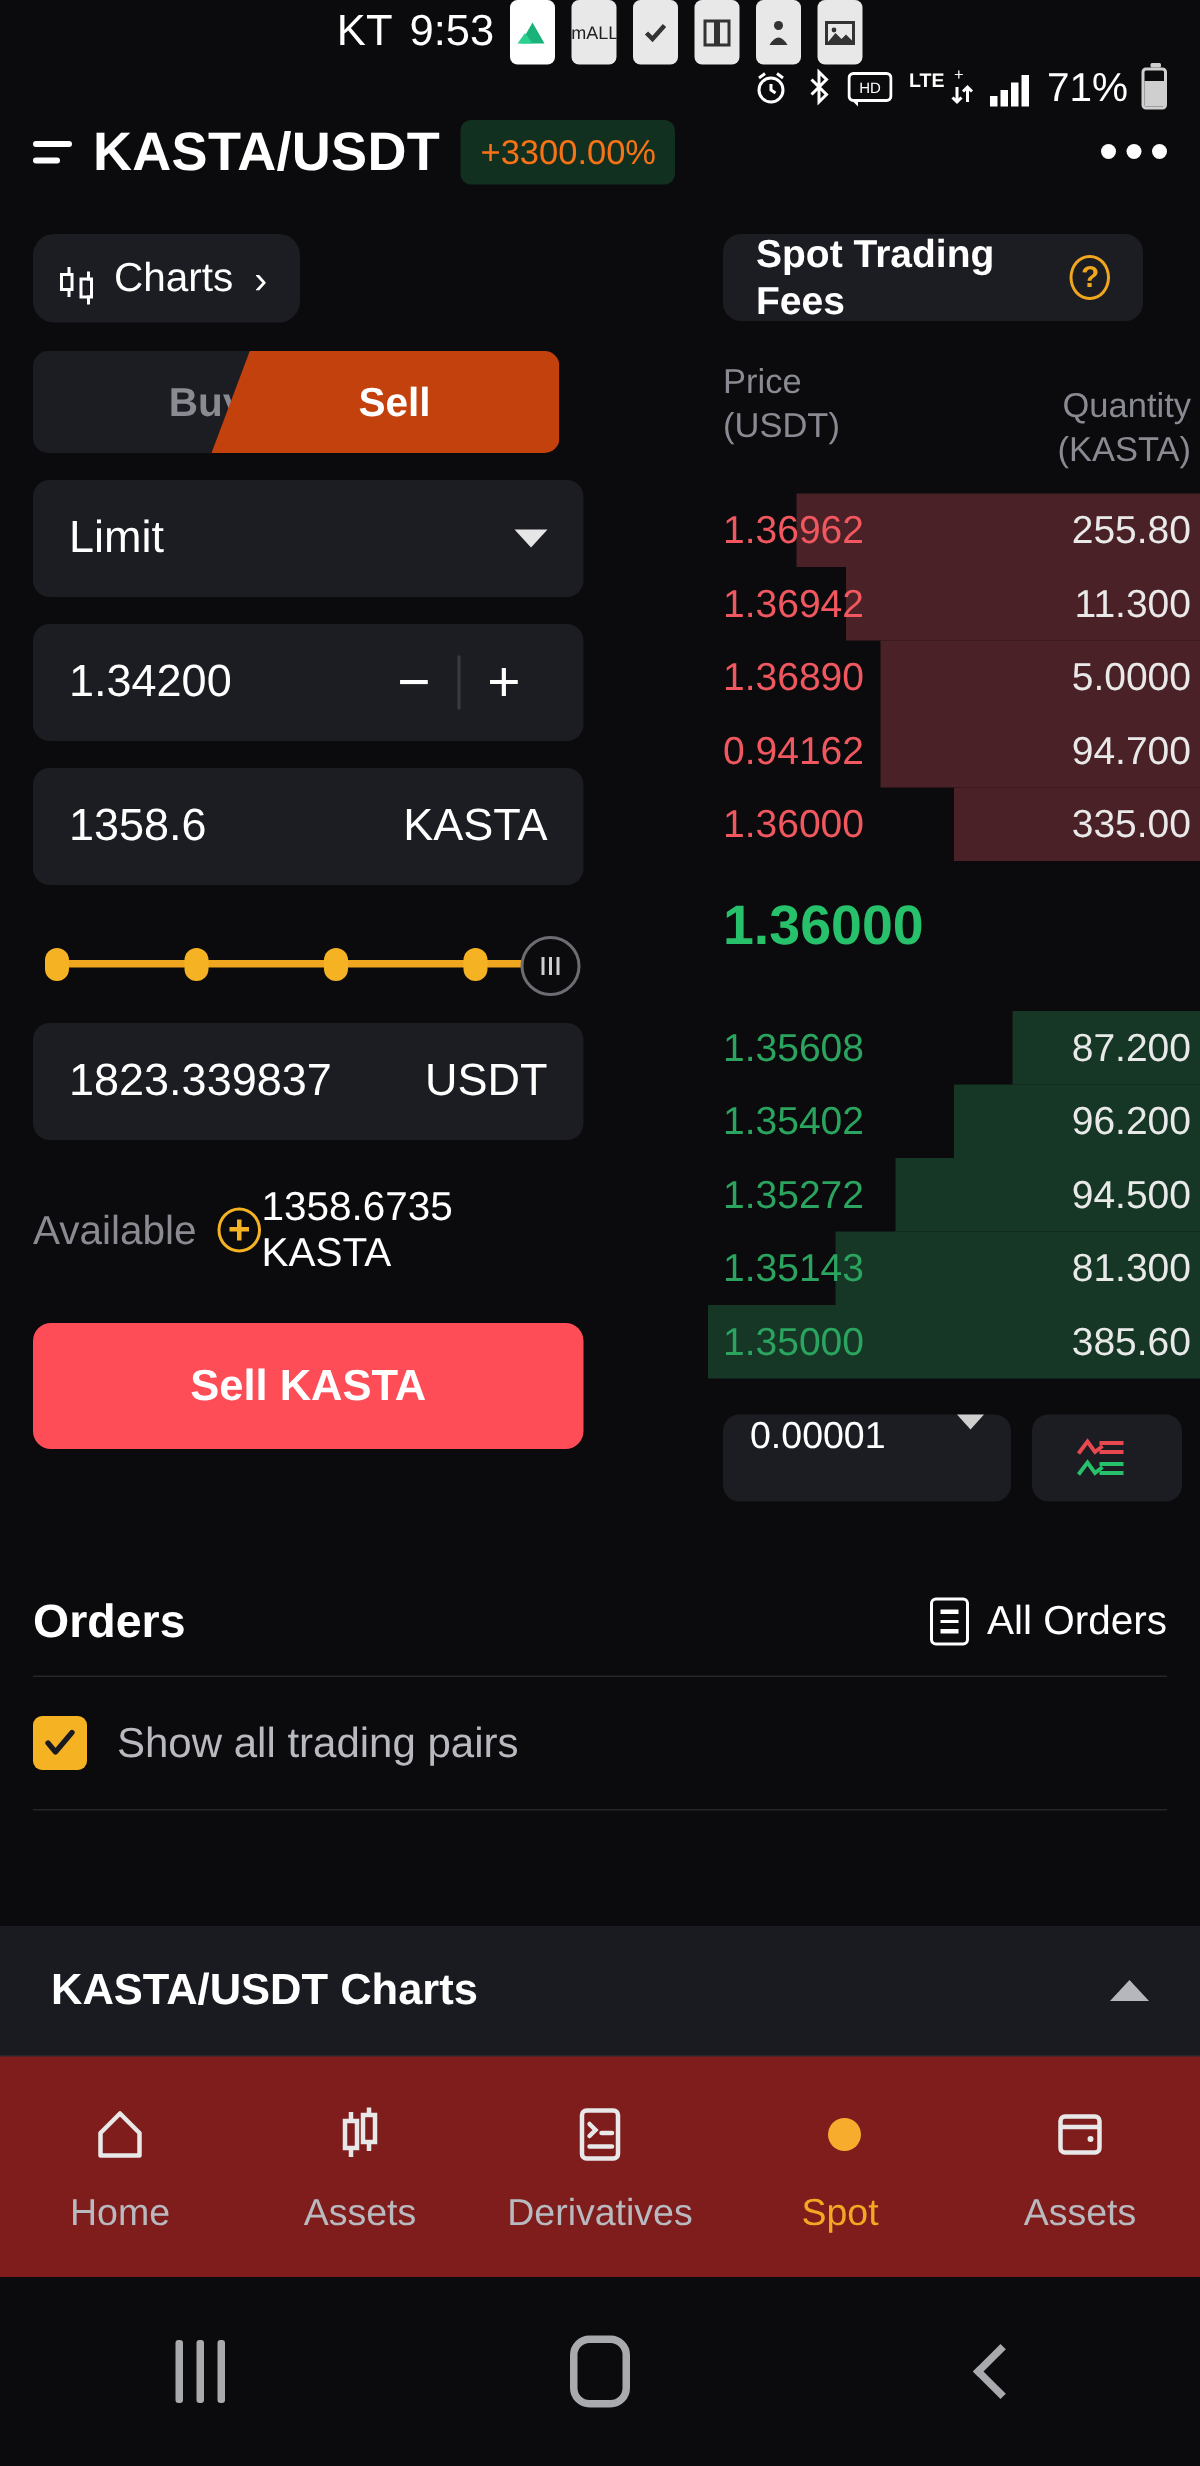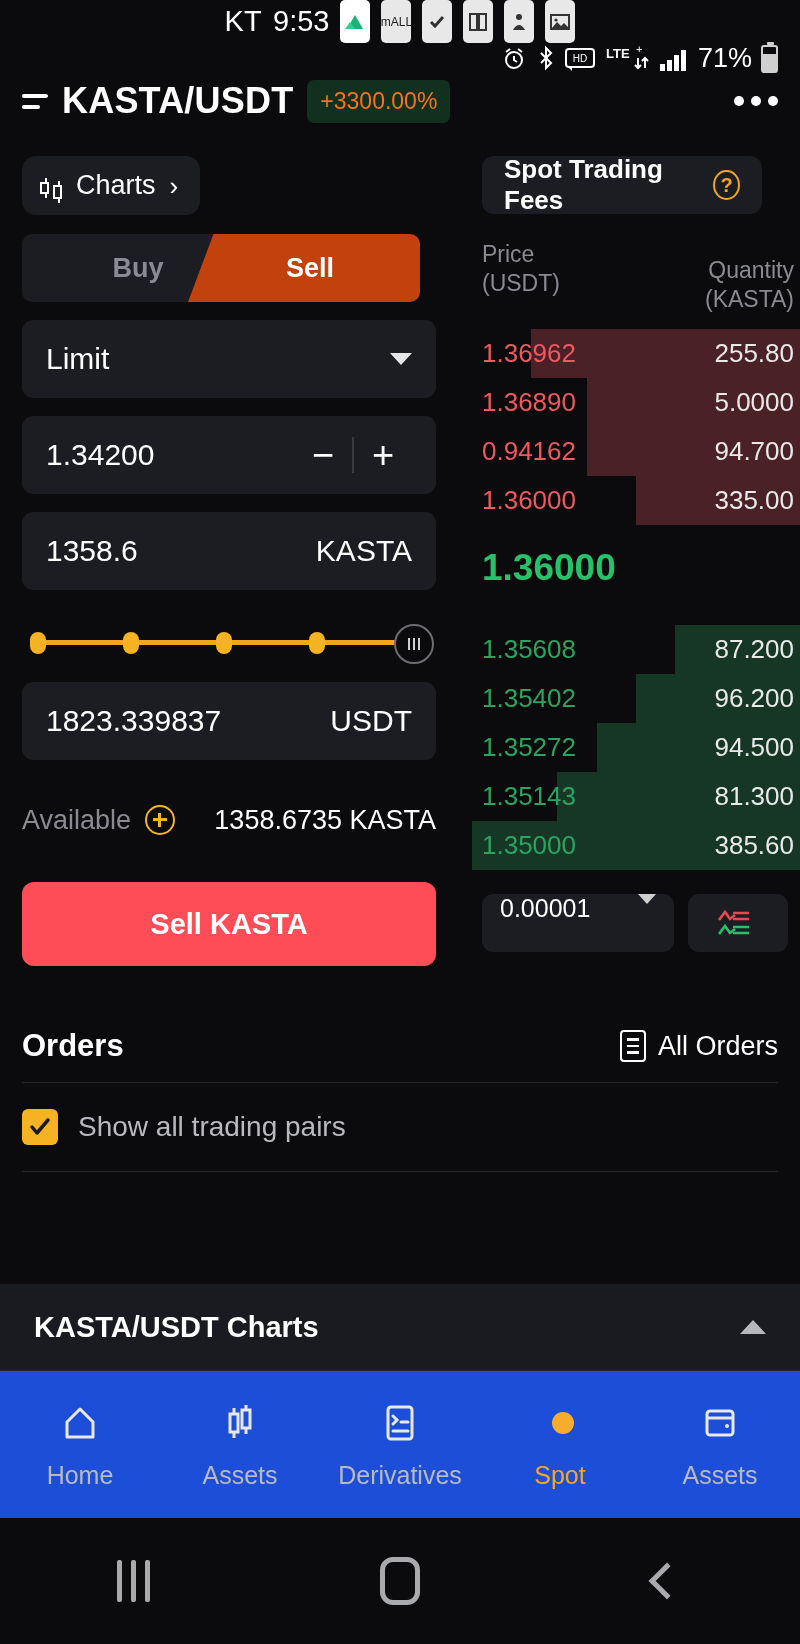--- a/index.html
+++ b/index.html
@@ -49,21 +49,21 @@
   .menu-icon i:last-child { width: 18px; }
   .pair-title { font-size: 36px; font-weight: 700; letter-spacing: .2px; }
   .change-badge {
     background: #11301f; color: #f97316; font-size: 23px; font-weight: 500;
     padding: 8px 13px; border-radius: 7px;
   }
   .dots { margin-left: auto; display: flex; gap: 7px; }
   .dots i { width: 10px; height: 10px; background: #fff; border-radius: 50%; }
 
   
-  .body { display: flex; padding: 0 0 0 0; }
+  .body { display: flex; padding: 0 0 0 0; gap: 47px; }
   .left { width: 458px; padding: 16px 22px 0 22px; }
   .right { width: 342px; padding: 16px 0 0 14px; position: relative; }
 
   
   .charts-pill {
     display: inline-flex; align-items: center; gap: 14px;
     background: #1c1d22; border-radius: 14px; padding: 14px 22px 14px 18px;
   }
   .charts-pill .lbl { font-size: 27px; font-weight: 400; }
   .candle-ico { display: flex; align-items: flex-end; gap: 4px; height: 26px; }
@@ -230,21 +230,21 @@
   .charts-bar .t { font-size: 29px; font-weight: 700; color: #ffffff; }
   .charts-bar .up {
     margin-left: auto; width: 0; height: 0;
     border-left: 13px solid transparent; border-right: 13px solid transparent;
     border-bottom: 14px solid #b6b7bc;
   }
 
   
   .bottom-nav {
     position: absolute; left: 0; right: 0; bottom: 126px; height: 148px;
-    background: #1d4ed8; display: flex; align-items: center;
+    background: #7f1d1d; display: flex; align-items: center;
     border-top: 1px solid #26272c;
   }
   .nav-item {
     flex: 1; display: flex; flex-direction: column; align-items: center; gap: 14px;
   }
   .nav-item .lbl { font-size: 25px; color: #b9bac0; }
   .nav-item.active .lbl { color: #f5a623; }
   .nav-ico { height: 48px; display: flex; align-items: center; justify-content: center; }
 
   
@@ -442,20 +442,25 @@
         </div>
       </div>
 
       <div class="ob-rows">
         <div class="ob-row ask">
           <div class="bar" style="width:82%"></div>
           <span class="p">1.36962</span>
           <span class="q">255.80</span>
         </div>
         <div class="ob-row ask">
+          <div class="bar" style="width:72%"></div>
+          <span class="p">1.36942</span>
+          <span class="q">11.300</span>
+        </div>
+        <div class="ob-row ask">
           <div class="bar" style="width:65%"></div>
           <span class="p">1.36890</span>
           <span class="q">5.0000</span>
         </div>
         <div class="ob-row ask">
           <div class="bar" style="width:65%"></div>
           <span class="p">0.94162</span>
           <span class="q">94.700</span>
         </div>
         <div class="ob-row ask">

